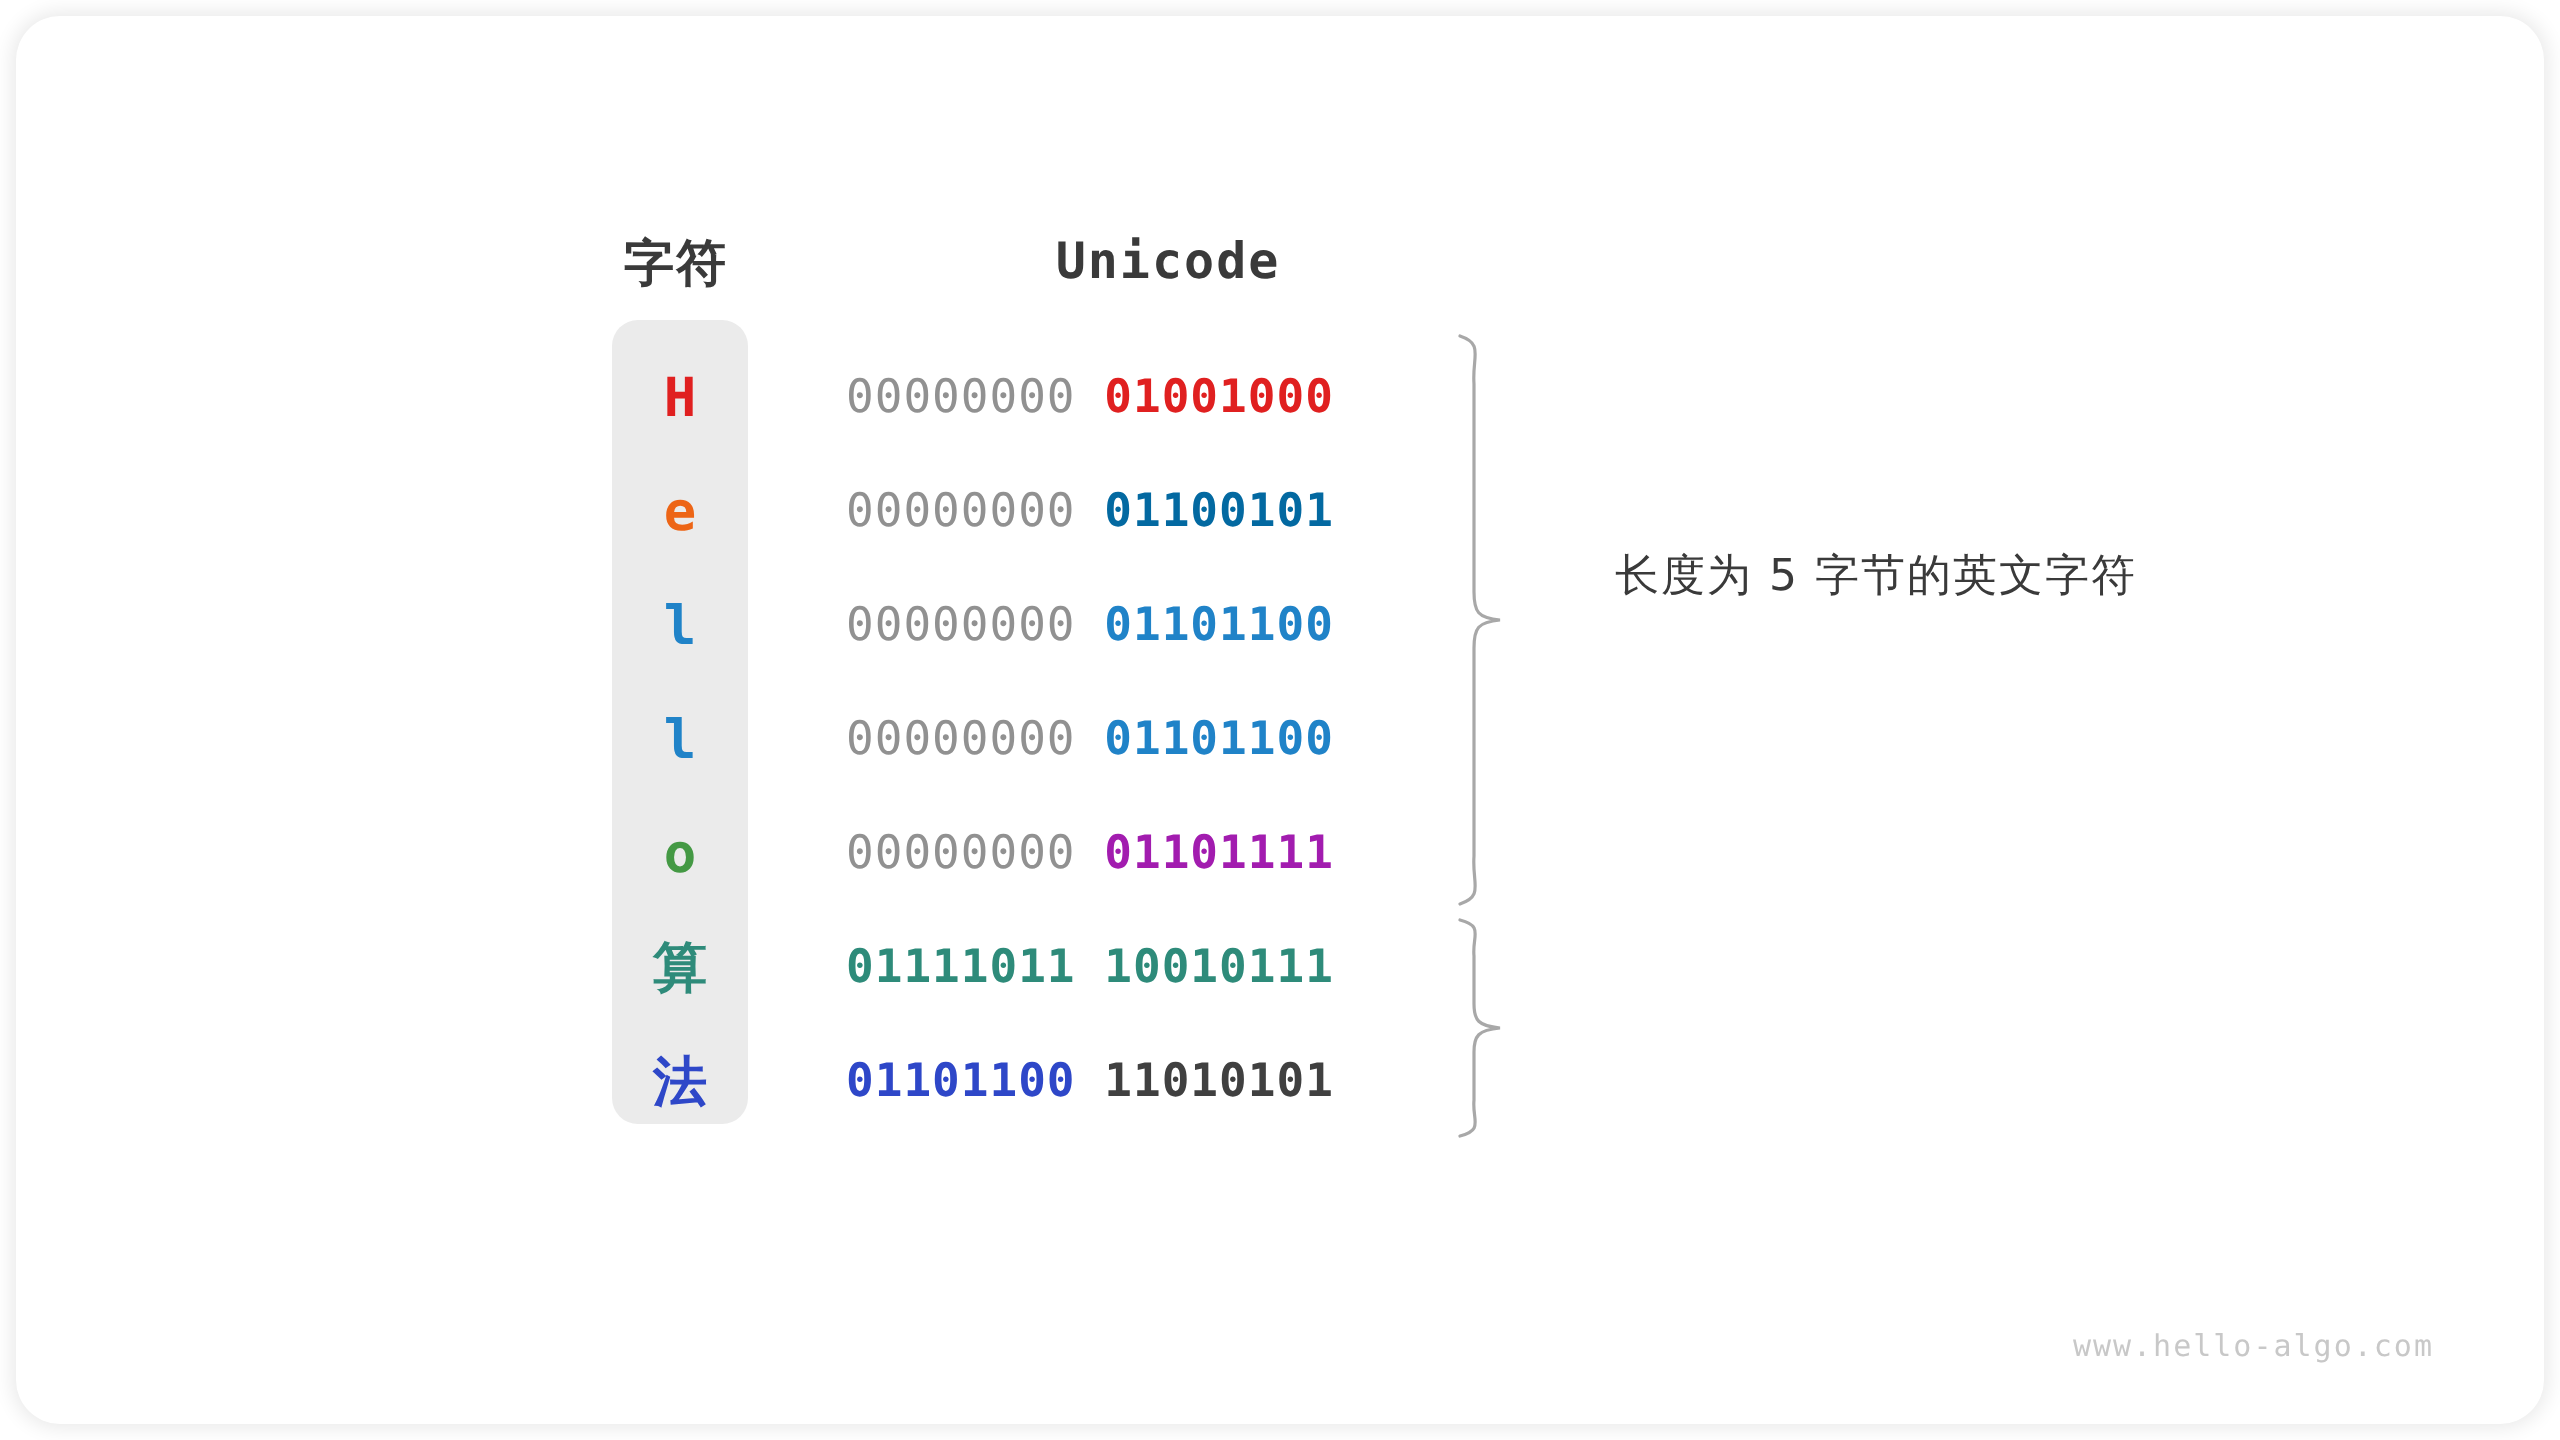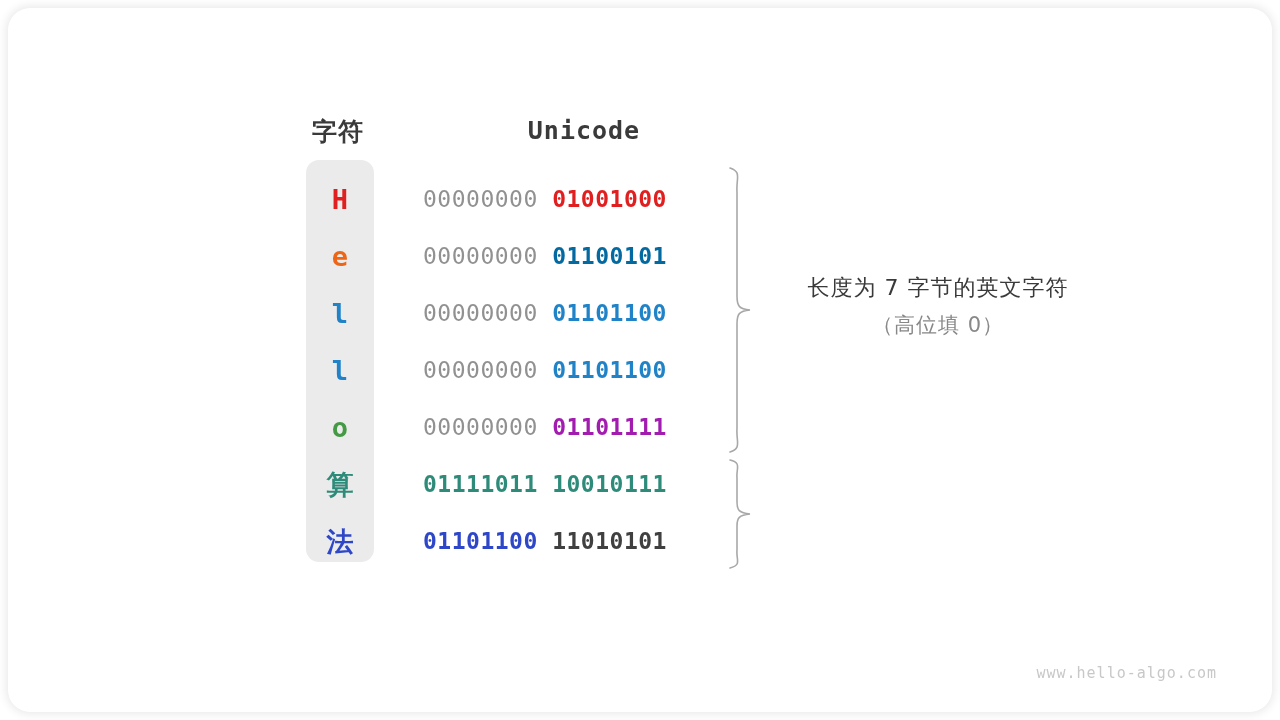--- a/index.html
+++ b/index.html
@@ -215,21 +215,20 @@
       <path d="M 4 2
                C 16 5, 10 10, 11 20
                L 11 44
                C 11 52, 13 55, 24 56
                C 13 57, 11 60, 11 68
                L 11 92
                C 10 102, 16 107, 4 110" fill="none" stroke="#a8a8a8" stroke-width="1.6" stroke-linecap="round"></path>
     </svg>
 
     <div class="annotation" id="anno-1">
-      <span class="line1">长度为 7 字节的英文字符</span>
-      <span class="line2">（高位填 0）</span>
+      <span class="line1">长度为 5 字节的英文字符</span>
     </div>
 
 
     <div id="watermark">www.hello-algo.com</div>
 
   </div>
 </div>
 
 </body></html>

